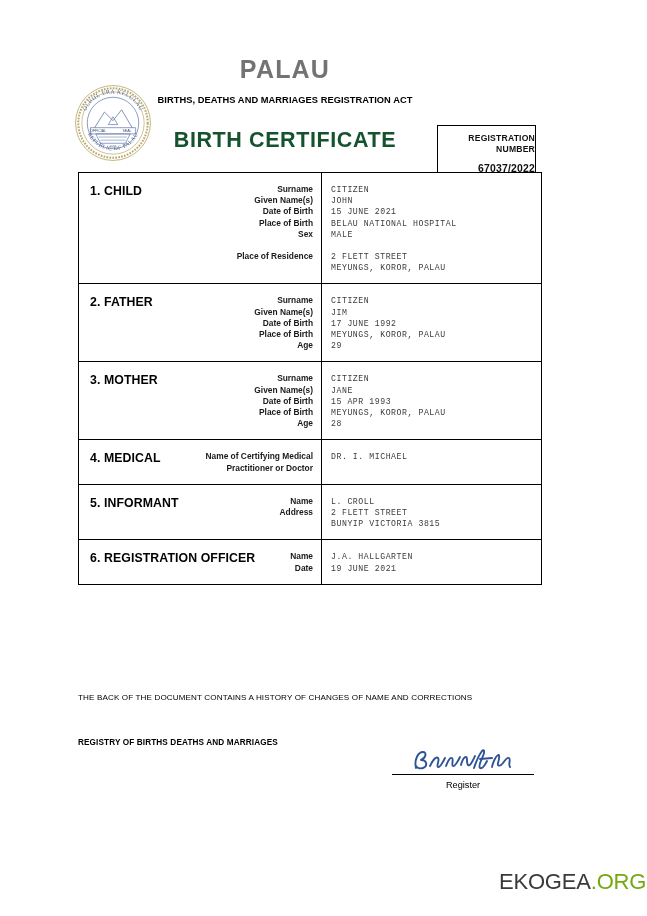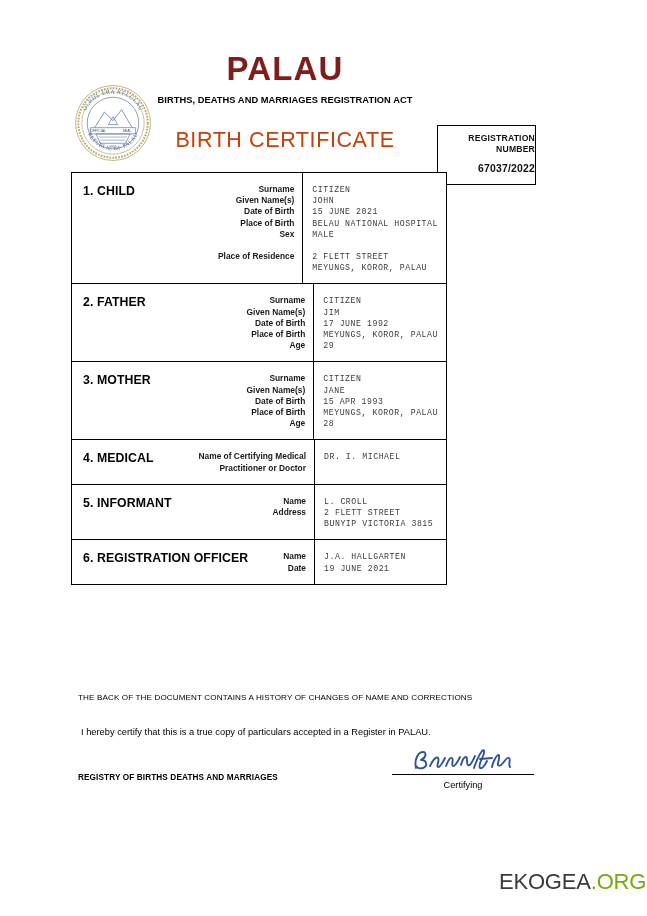--- a/index.html
+++ b/index.html
@@ -40,39 +40,39 @@
   }
 
   .title-block {
     position: absolute;
     left: 140px;
     top: 16px;
     width: 290px;
     text-align: center;
   }
   .doc-country {
-    font-size: 33px;
+    font-size: 25px;
     font-weight: bold;
     letter-spacing: 1.2px;
-    color: #7f1d1d;
+    color: #737373;
     line-height: 30px;
   }
   .doc-act {
     margin-top: 11px;
     font-size: 9.3px;
     font-weight: bold;
     letter-spacing: 0.05px;
     color: #000;
   }
   .doc-title {
     margin-top: 23px;
     font-size: 21.5px;
-    font-weight: normal;
+    font-weight: bold;
     letter-spacing: 0.6px;
-    color: #c2410c;
+    color: #14532d;
   }
 
   .regbox {
     position: absolute;
     left: 437px;
     top: 87px;
     width: 99px;
     height: 60px;
     border: 1.3px solid #000;
     box-sizing: border-box;
@@ -88,23 +88,23 @@
   .regbox-value {
     margin-top: 8px;
     font-size: 10.4px;
     font-weight: bold;
     letter-spacing: 0.2px;
   }
 
   
   .table {
     position: absolute;
-    left: 71px;
+    left: 78px;
     top: 172px;
-    width: 376px;
+    width: 464px;
     border: 1.2px solid #000;
     box-sizing: border-box;
     background: #fff;
   }
   .row {
     position: relative;
     border-bottom: 1.2px solid #000;
     box-sizing: border-box;
     display: flex;
     min-height: 40px;
@@ -387,37 +387,36 @@
         <div class="val">J.A. HALLGARTEN</div>
         <div class="val">19 JUNE 2021</div>
       </div>
     </div>
 
 
   </div>
 
   <div class="footer">
     <div class="foot-back">THE BACK OF THE DOCUMENT CONTAINS A HISTORY OF CHANGES OF NAME AND CORRECTIONS</div>
-    <div class="foot-certify">I hereby certify that this is a true copy of particulars accepted in a Register in PALAU.</div>
     <div class="foot-registry">REGISTRY OF BIRTHS DEATHS AND MARRIAGES</div>
   </div>
 
   <div class="sigblock">
     <svg class="sig-svg" width="142" height="30" viewBox="0 0 142 30" aria-hidden="true">
       <g fill="none" stroke="#2f5496" stroke-width="1.9" stroke-linecap="round" stroke-linejoin="round">
         <path d="M 24,24 C 22,16 26,8 31,8 C 35,8 34,14 29,16 C 35,16 36,22 31,24 C 28,25 25,24 24,22"></path>
         <path d="M 38,22 C 41,16 44,12 46,14 C 48,16 44,22 46,23 C 48,24 51,18 53,14"></path>
         <path d="M 54,22 C 56,17 58,13 60,14 C 62,15 59,21 61,22 C 63,23 66,17 68,13"></path>
         <path d="M 69,21 C 70,17 72,13 74,13 C 76,13 74,19 76,21 C 78,23 81,16 83,12"></path>
         <path d="M 82,24 C 84,18 87,11 90,7 C 92,5 93,7 91,12 C 89,17 86,22 88,24 C 90,25 93,21 95,17"></path>
         <path d="M 88,15 L 100,14"></path>
         <path d="M 100,23 C 101,18 104,12 106,11 C 108,10 107,16 106,19 C 105,22 108,23 111,19 C 113,16 115,13 117,14 C 119,15 116,21 118,23"></path>
       </g>
     </svg>
     <div class="sig-line"></div>
-    <div class="sig-caption">Certifying</div>
+    <div class="sig-caption">Register</div>
   </div>
 
   <div class="watermark">
     <span class="wm-a">EKOGEA</span><span class="wm-b">.ORG</span>
   </div>
 
 </div>
 
 </body></html>

